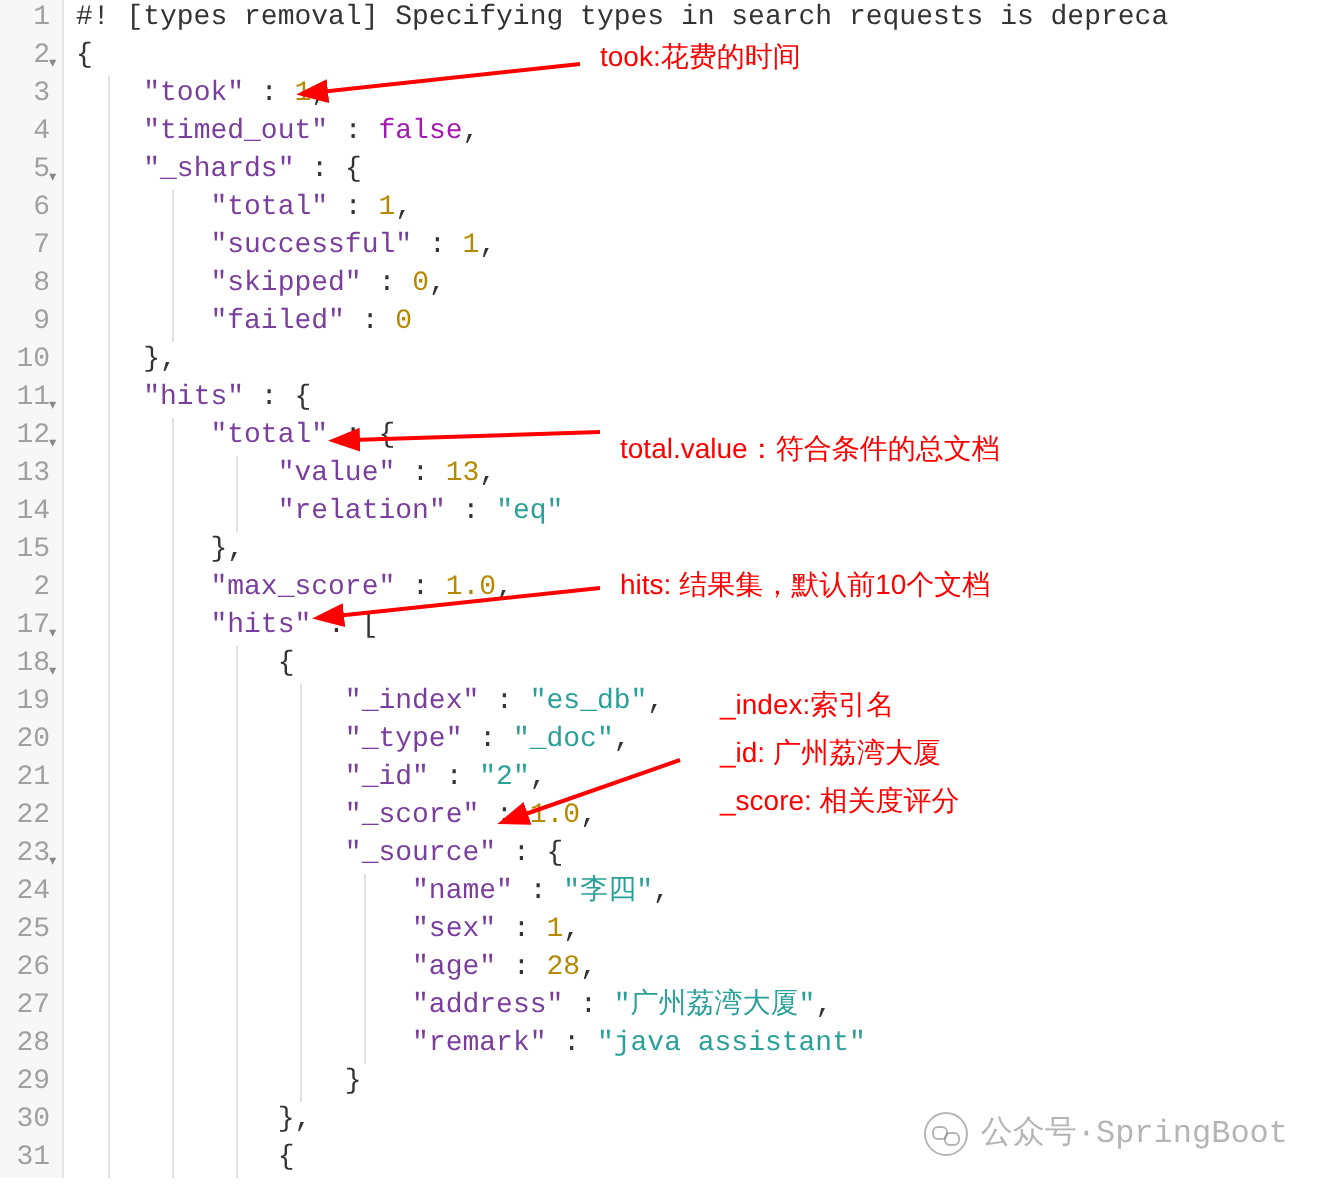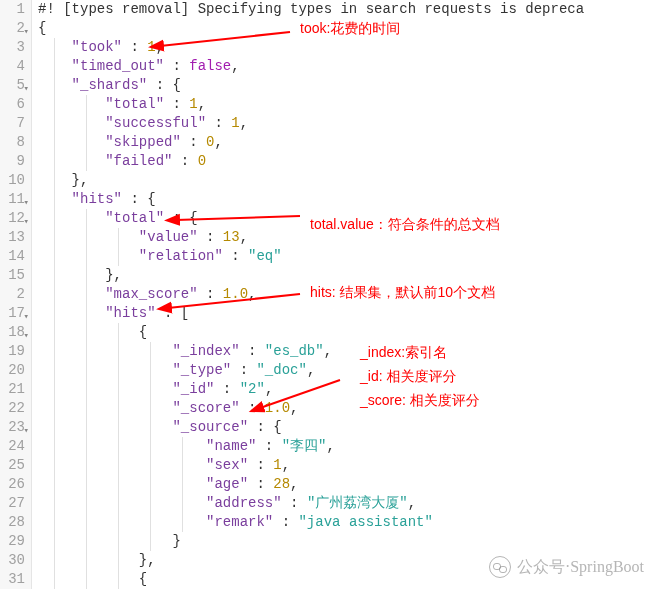--- a/index.html
+++ b/index.html
@@ -85,23 +85,23 @@
     top: 0; left: 0;
     width: 664px; height: 596px;
     pointer-events: none;
   }
 
   .watermark {
     position: absolute;
     right: 20px;
     bottom: 18px;
     display: flex;
-    align-items: flex-end;
+    align-items: flex-start;
     gap: 6px;
-    font-family: Liberation Serif, serif;
+    font-family: Liberation Mono, monospace;
     color: rgba(120,120,120,0.55);
     font-size: 16px;
   }
   .watermark .wicon {
     width: 22px; height: 22px;
     border-radius: 50%;
     border: 1.5px solid rgba(120,120,120,0.55);
     display: flex;
     align-items: center;
     justify-content: center;
@@ -203,21 +203,21 @@
 
     <line x1="300" y1="294" x2="168" y2="308" stroke="#ff0000" stroke-width="2" marker-end="url(#ah)"></line>
 
     <line x1="340" y1="380" x2="260" y2="408" stroke="#ff0000" stroke-width="2" marker-end="url(#ah)"></line>
   </svg>
 
   <div class="anno" style="left:300px; top:20px;">took:花费的时间</div>
   <div class="anno" style="left:310px; top:216px;">total.value：符合条件的总文档</div>
   <div class="anno" style="left:310px; top:284px;">hits: 结果集，默认前10个文档</div>
   <div class="anno" style="left:360px; top:344px;">_index:索引名</div>
-  <div class="anno" style="left:360px; top:368px;">_id: 相关度评分</div>
+  <div class="anno" style="left:360px; top:368px;">_id: 广州荔湾大厦</div>
   <div class="anno" style="left:360px; top:392px;">_score: 相关度评分</div>
 </div>
 
 <div class="watermark">
   <span class="wicon">
     <span class="bub b1"></span>
       <span class="bub b2"></span>
   </span>
   <span>公众号·SpringBoot</span>
 </div>

